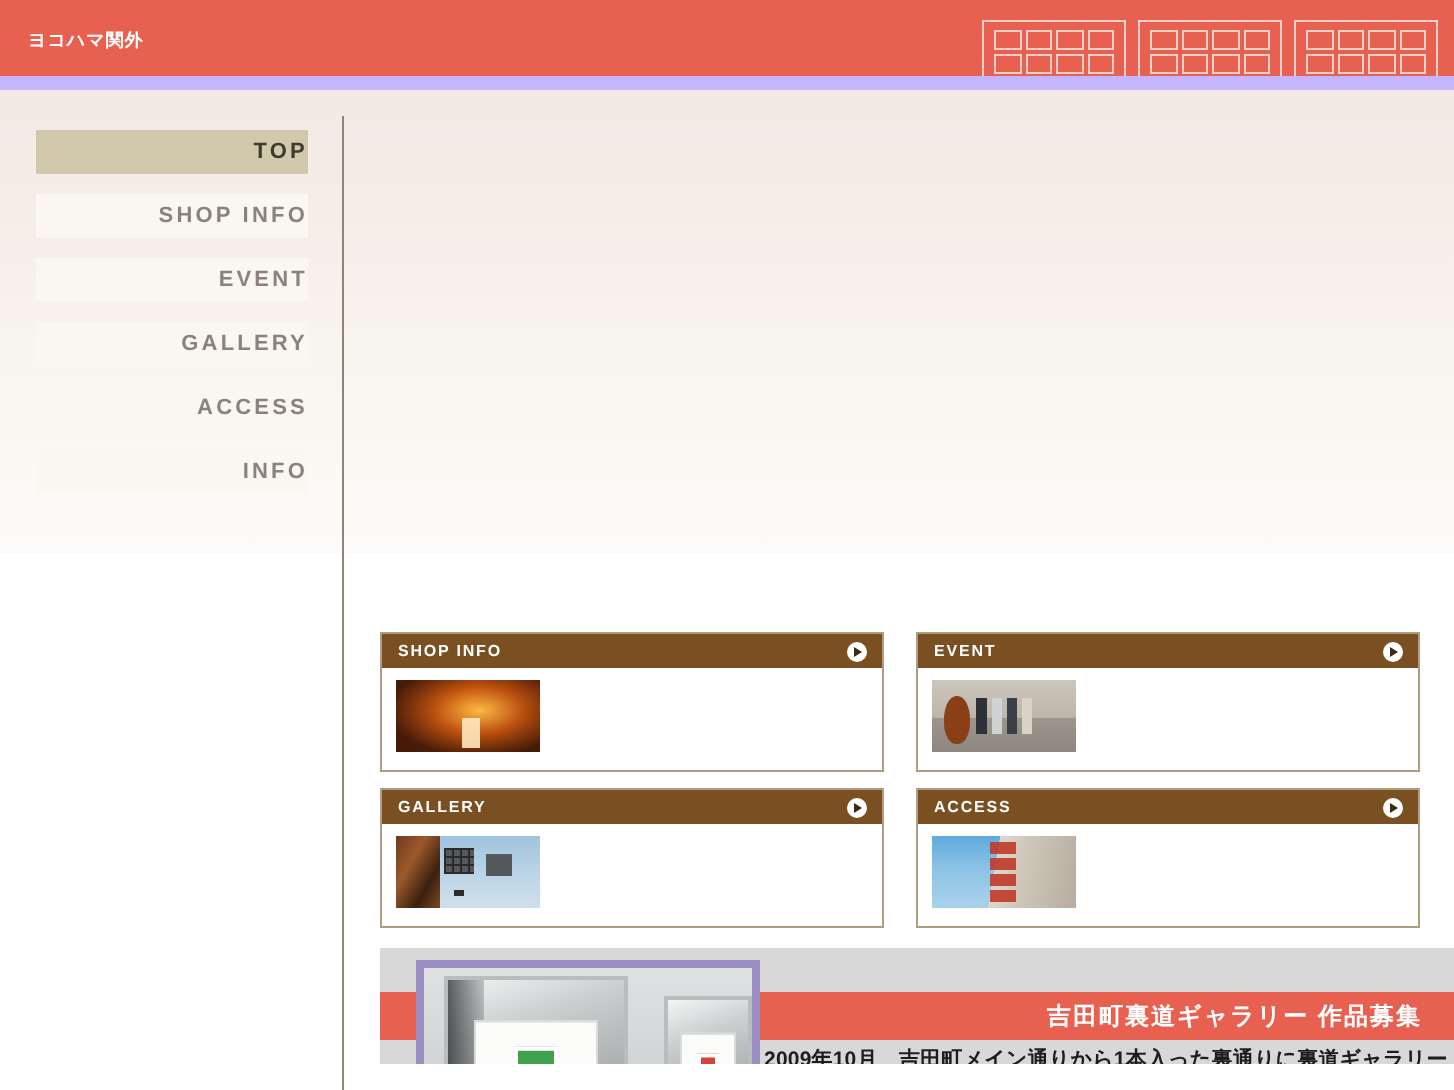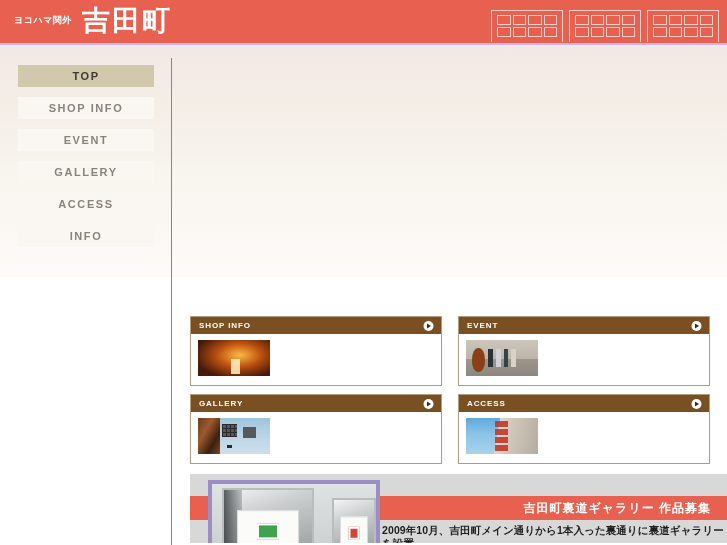--- a/index.html
+++ b/index.html
@@ -17,21 +17,21 @@
     width:727px; height:545px;
     overflow:hidden;
     background:#ffffff;
   }
 
   
   #header {
     position:absolute; left:0; top:0;
     width:727px; height:45px;
     background:#e8604f;
-    border-bottom:2px solid #c4b5fd;
+    border-bottom:7px solid #c4b5fd;
     overflow:hidden;
   }
   #header-inner { position:relative; width:100%; height:100%; }
 
   .logo-tag {
     position:absolute; left:14px; top:16px;
     color:#ffffff;
     font-size:9px;
     font-weight:bold;
     letter-spacing:0.5px;
@@ -93,21 +93,21 @@
     width:1px; height:487px;
     background:#8d8578;
   }
 
   .nav-item {
     position:absolute;
     left:18px;
     width:136px;
     height:22px;
     line-height:22px;
-    text-align:center;
+    text-align:right;
     font-size:11px;
     font-weight:bold;
     letter-spacing:1.6px;
     color:#8a837a;
     background:#faf7f3;
     cursor:pointer;
     white-space:nowrap;
   }
   .nav-item.active {
     background:#d2c9ac;
@@ -221,21 +221,21 @@
         #c0392b 8px 14px,transparent 14px 16px,
         #c0392b 16px 22px,transparent 22px 24px,
         #c0392b 24px 30px);
     opacity:.9;
   }
 
   
   #banner {
     position:absolute;
     left:190px; top:474px;
-    width:537px; height:69px;
+    width:537px; height:58px;
     background:#d8d8d8;
     overflow:hidden;
   }
   #banner-strip {
     position:absolute; left:0; top:22px;
     width:537px; height:24px;
     background:#e8604f;
   }
   #banner-heading {
     position:absolute; right:16px; top:22px;
@@ -299,21 +299,20 @@
   }
 </style>
 </head>
 <body>
 
 <div id="page">
 
   <div id="header">
     <div id="header-inner">
       <div class="logo-tag">ヨコハマ関外</div>
-      <div class="logo-main">吉田町</div>
 
       <div id="skyline">
         <div class="bldg">
           <span class="win"></span>
           <span class="win"></span>
           <span class="win"></span>
           <span class="win"></span>
           <span class="win"></span>
           <span class="win"></span>
           <span class="win"></span>

